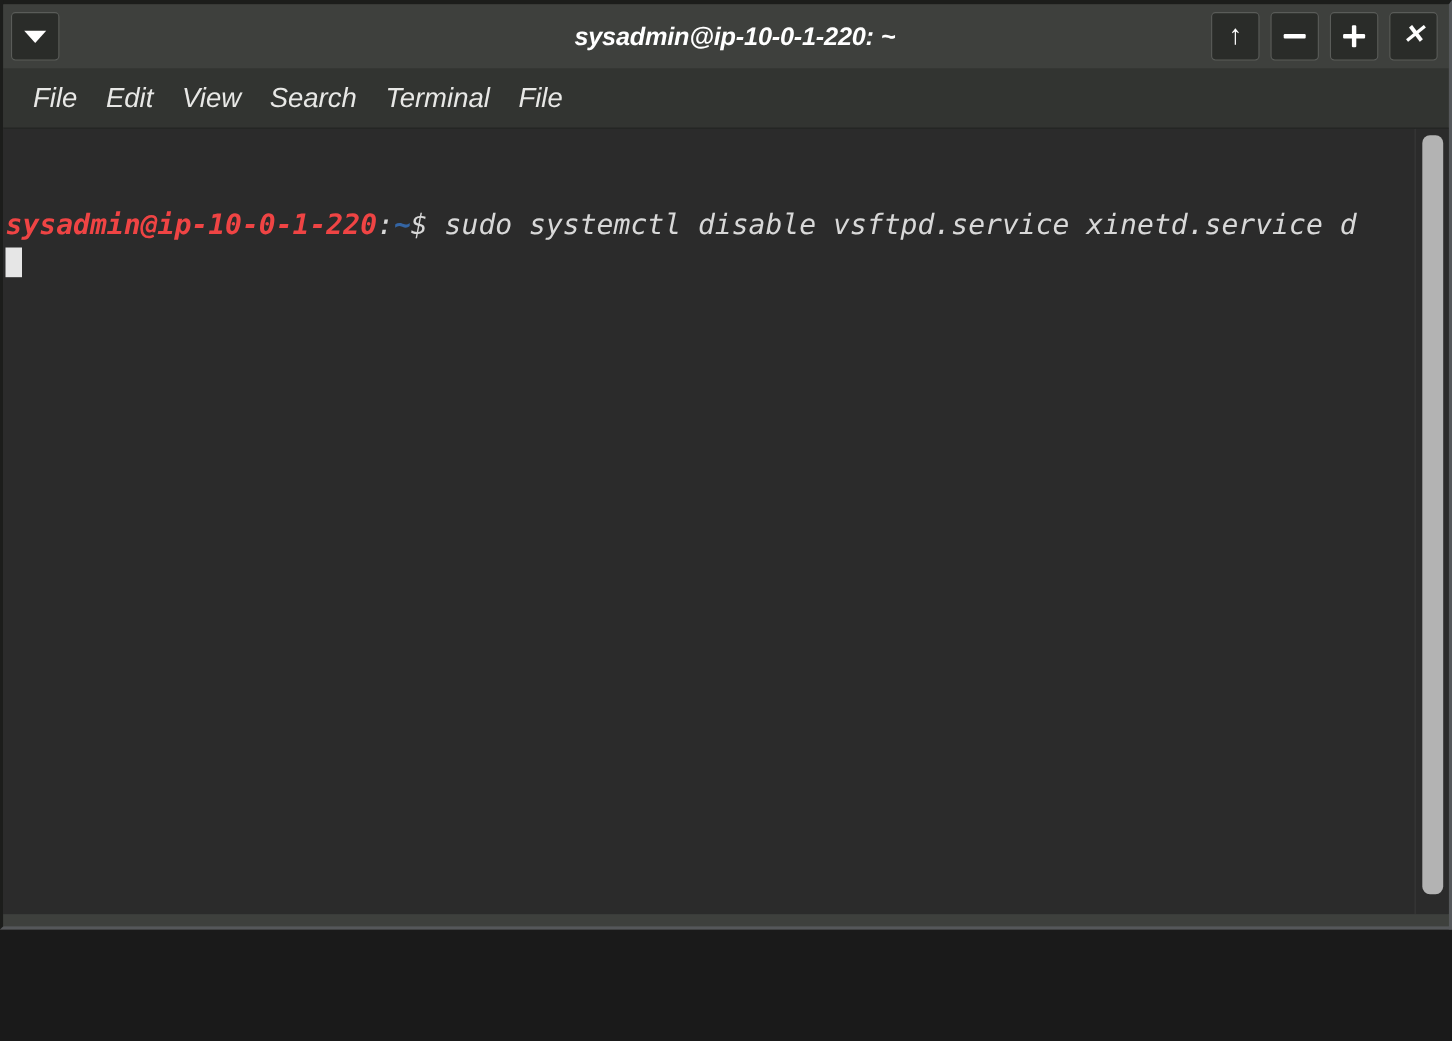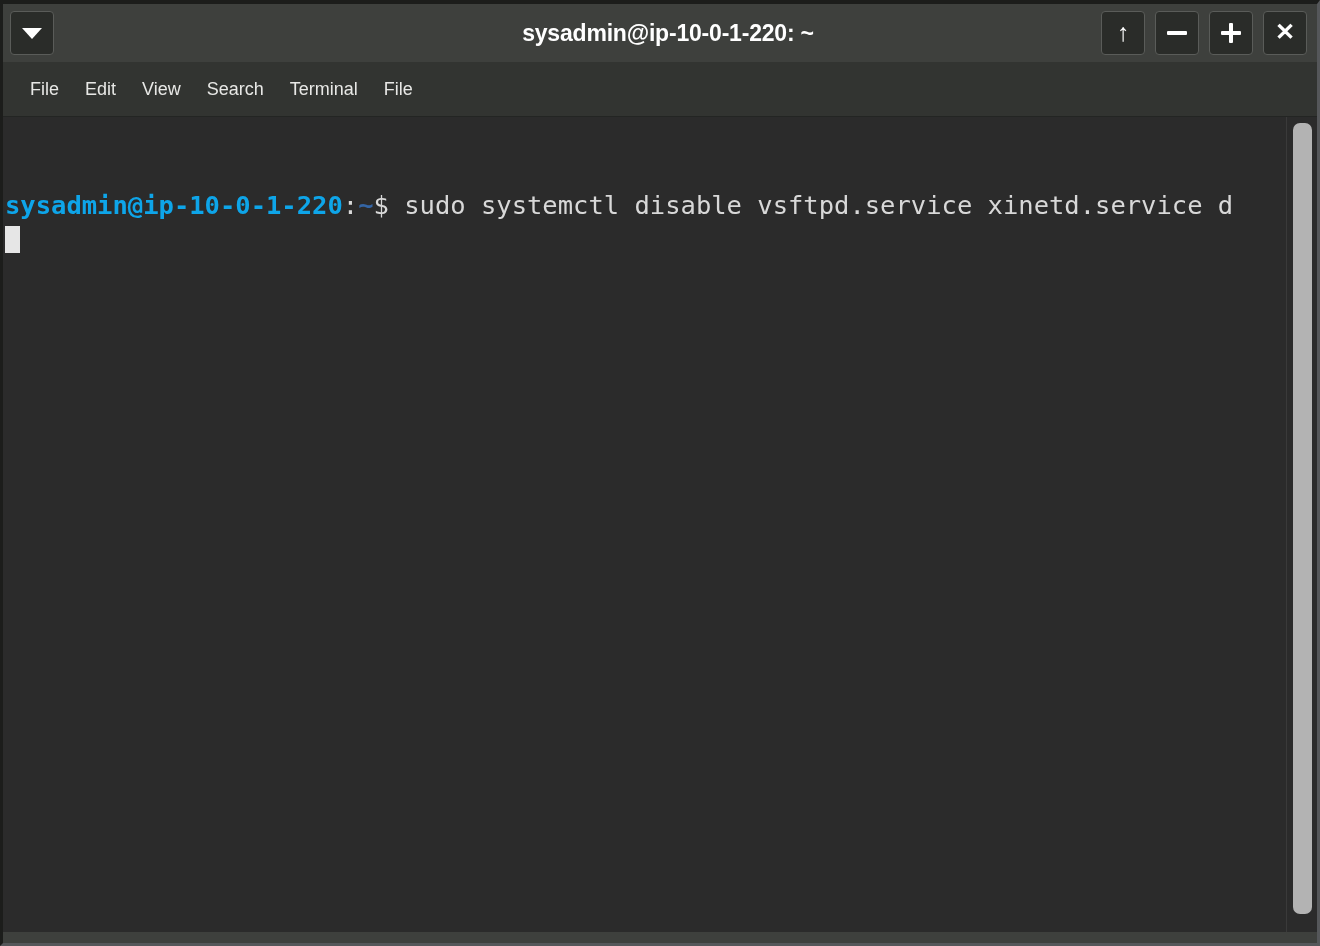--- a/index.html
+++ b/index.html
@@ -11,29 +11,30 @@
     width: 1320px;
     height: 946px;
     overflow: hidden;
     font-family: "Liberation Sans", sans-serif;
   }
 
   .window {
     position: absolute;
     left: 0; top: 0;
     width: 1320px;
-    height: 946px;
+    height: 845px;
     background: #3e403d;
     box-sizing: border-box;
     border-top: 4px solid #1c1d1b;
     border-left: 3px solid #1c1d1b;
     border-right: 3px solid #55575a;
     border-bottom: 3px solid #55575a;
     display: flex;
     flex-direction: column;
+    font-style: italic;
   }
 
   
   .titlebar {
     position: relative;
     height: 58px;
     flex: 0 0 58px;
     background: #3e403d;
     display: flex;
     align-items: center;
@@ -124,21 +125,21 @@
     flex: 0 0 54px;
     height: 54px;
     background: #323431;
     display: flex;
     align-items: center;
     padding-left: 14px;
     box-sizing: border-box;
   }
   .menu-item {
     color: #e8e8e6;
-    font-size: 18px;
+    font-size: 25px;
     padding: 2px 13px;
     line-height: 1;
     white-space: nowrap;
   }
 
   
   .term-wrap {
     flex: 1 1 auto;
     position: relative;
     background: #2b2b2b;
@@ -152,21 +153,21 @@
     font-family: "DejaVu Sans Mono", "Liberation Mono", monospace;
     font-size: 25.5px;
     line-height: 34px;
     color: #d8d8d8;
     padding: 3px 0 0 2px;
     white-space: pre-wrap;
     word-break: break-all;
     overflow: hidden;
   }
   .term-line { display: block; height: 34px; }
-  .c-green { color: #0ea5e9; font-weight: bold; }
+  .c-green { color: #ef4444; font-weight: bold; }
   .c-white { color: #d8d8d8; }
   .c-blue  { color: #3465a4; font-weight: bold; }
   .cursor {
     display: inline-block;
     width: 15px;
     height: 27px;
     background: #e6e6e6;
     vertical-align: -5px;
   }
 

